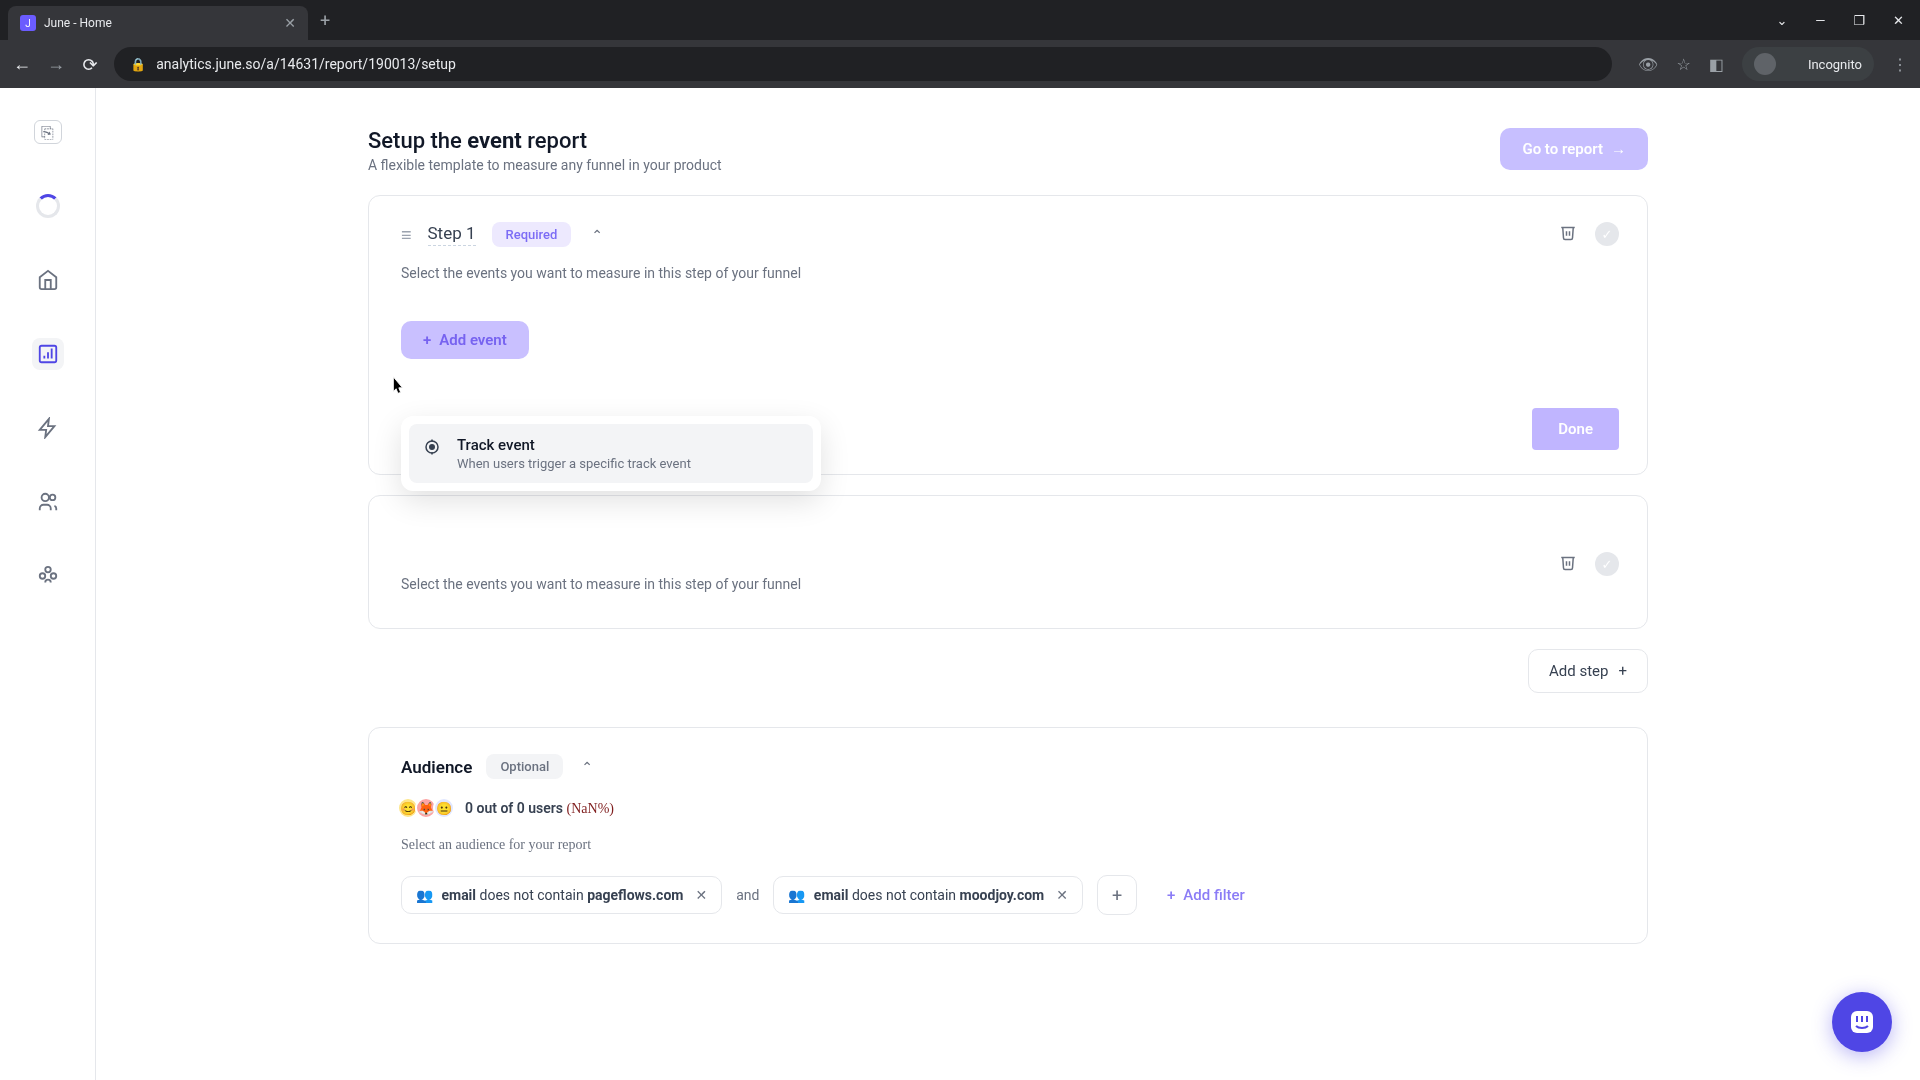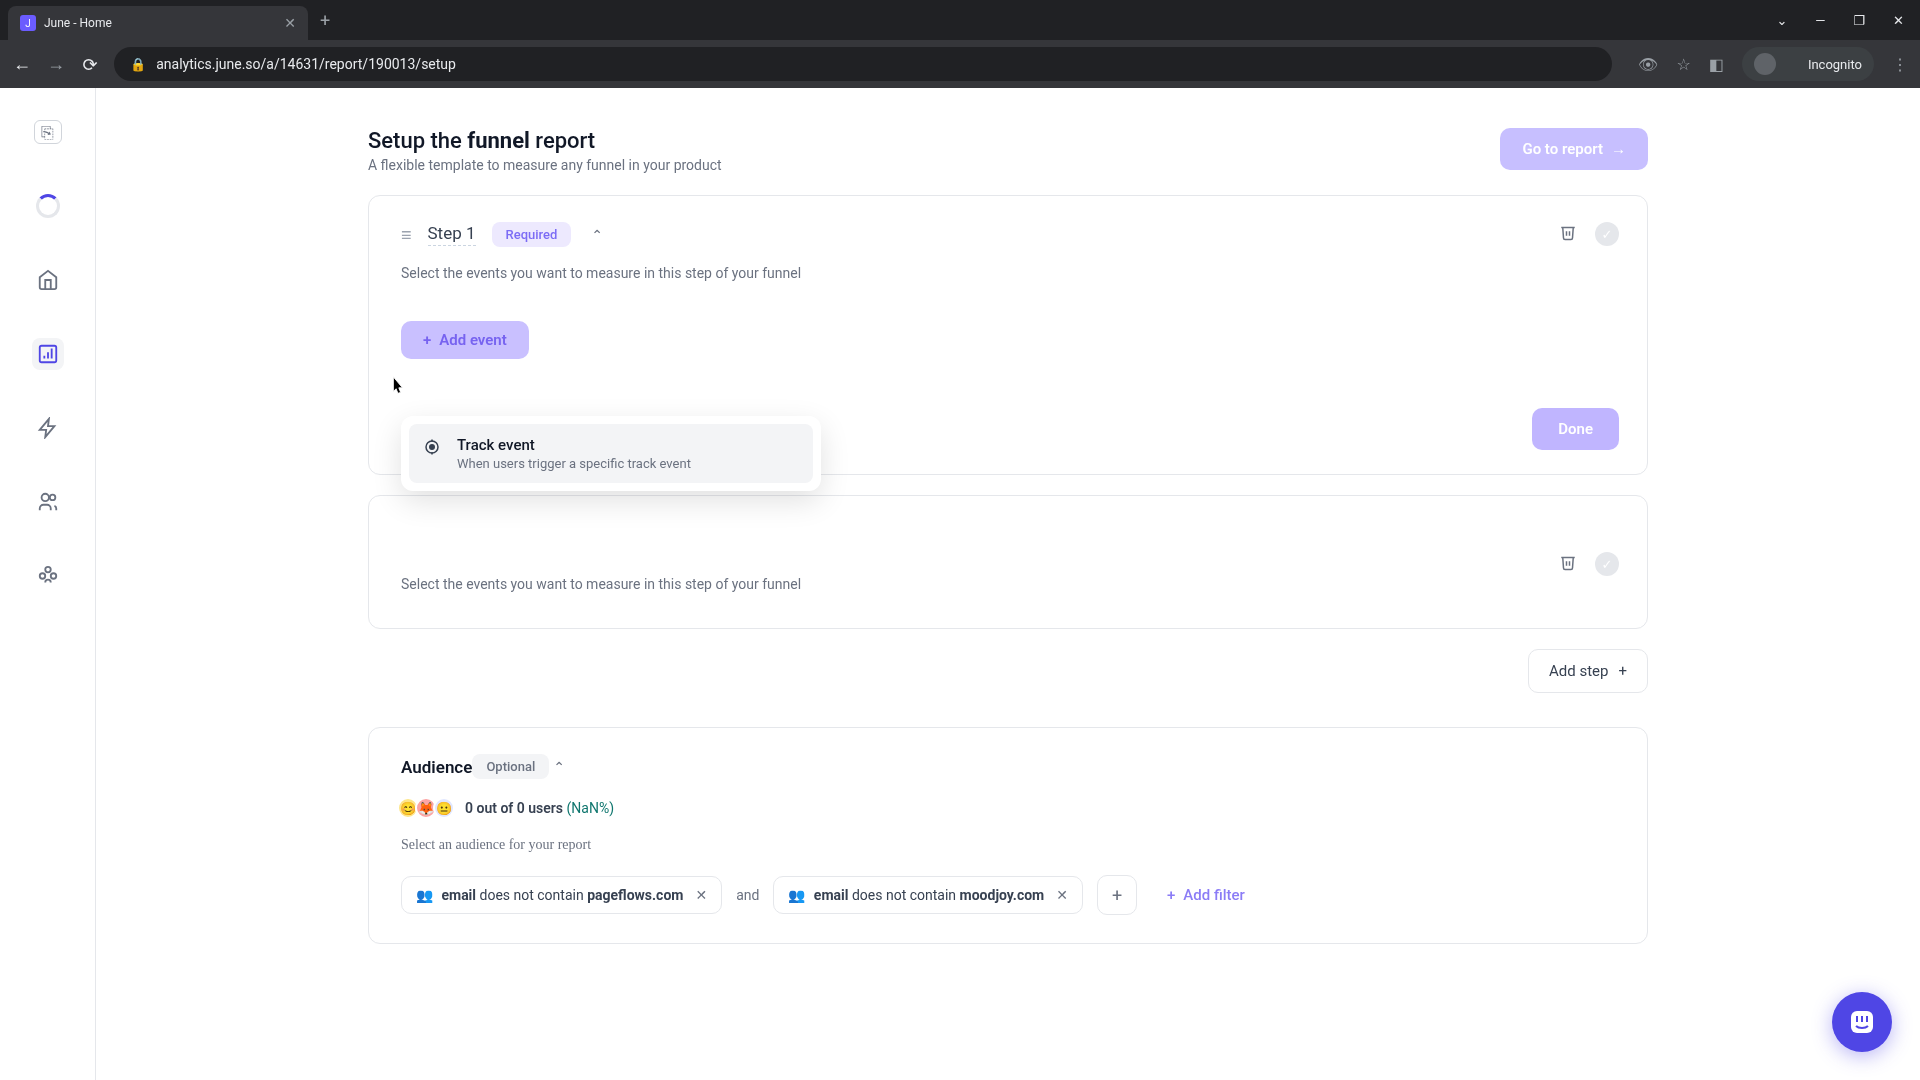--- a/index.html
+++ b/index.html
@@ -53,43 +53,43 @@
 .badge.optional { background: #f3f4f6; color: #6b7280; }
 .chevron { color: #6b7280; font-size: 14px; margin-left: 4px; cursor:pointer; }
 .step-actions { position: absolute; top: 26px; right: 28px; display: flex; gap: 18px; align-items: center; }
 .trash-icon { color: #6b7280; cursor: pointer; }
 .check-circle { width: 24px; height: 24px; border-radius: 50%; background: #e5e7eb; display: flex; align-items: center; justify-content: center; color: #fff; font-size: 13px; }
 
 .step-desc { color: #6b7280; font-size: 14px; margin-top: 18px; }
 
 .add-event-btn { margin-top: 40px; background: #c9c0ff; color: #7763f0; border: none; border-radius: 10px; padding: 10px 22px; font-size: 15px; font-weight: 600; display: inline-flex; align-items: center; gap: 8px; cursor: pointer; }
 
-.done-btn { position: absolute; bottom: 24px; right: 28px; background: #c0b5ff; color: #fff; border: none; border-radius: 10px; padding: 12px 26px; font-size: 15px; font-weight: 600; cursor: pointer; }
+.done-btn { position: absolute; bottom: 24px; right: 28px; background: #c0b5ff; color: #fff; border: none; border-radius: 4px; padding: 12px 26px; font-size: 15px; font-weight: 600; cursor: pointer; }
 
 
 .dropdown { position: absolute; top: 220px; left: 32px; width: 420px; background: #fff; border-radius: 12px; box-shadow: 0 10px 30px rgba(0,0,0,0.12); padding: 8px; z-index: 100; }
 .dropdown-item { padding: 12px 14px; border-radius: 8px; display: flex; gap: 14px; cursor: pointer; }
 .dropdown-item.hover { background: #f3f4f6; }
 .dropdown-item .di-icon { width: 20px; color: #374151; margin-top: 2px; }
 .dropdown-item .di-text .di-title { font-size: 15px; font-weight: 500; color: #111827; }
 .dropdown-item .di-text .di-sub { font-size: 13px; color: #6b7280; margin-top: 2px; }
 
 .add-step-wrap { display: flex; justify-content: flex-end; margin: 18px 0 34px; }
 .add-step-btn { background: #fff; border: 1px solid #e5e7eb; border-radius: 10px; padding: 12px 20px; font-size: 15px; color: #374151; display: flex; align-items: center; gap: 10px; cursor: pointer; }
 
-.audience-header { display: flex; align-items: center; }
+.audience-header { display: flex; align-items: center; gap: 14px; }
 .audience-title { font-size: 17px; font-weight: 600; color: #111827; }
 .user-count-row { display: flex; align-items: center; gap: 10px; margin-top: 18px; }
 .emoji-cluster { display: flex; }
 .emoji-cluster span { width: 22px; height: 22px; border-radius: 50%; display: flex; align-items: center; justify-content: center; font-size: 13px; margin-left: -4px; border: 2px solid #fff; }
 .emoji-cluster span:nth-child(1){background:#fde68a;}
 .emoji-cluster span:nth-child(2){background:#fca5a5;}
 .emoji-cluster span:nth-child(3){background:#e0e7ff;}
 .count-text { font-size: 14px; color: #374151; font-weight: 600; }
-.count-text .pct { color: #0f766e; font-weight: 400; }
+.count-text .pct { color: #7f1d1d; font-weight: 400; font-family: Liberation Serif, serif; }
 .audience-desc { color: #6b7280; font-size: 14px; margin-top: 18px; font-family: Liberation Serif, serif; }
 
 .filters-row { display: flex; align-items: center; gap: 14px; margin-top: 22px; flex-wrap: wrap; }
 .filter-chip { border: 1px solid #e5e7eb; border-radius: 10px; padding: 10px 14px; display: flex; align-items: center; gap: 8px; font-size: 14px; color: #374151; }
 .filter-chip .people-icon { color: #374151; }
 .filter-chip b { font-weight: 700; }
 .filter-chip .remove { color: #6b7280; cursor: pointer; margin-left: 4px; }
 .and-sep { color: #6b7280; font-size: 14px; }
 .plus-box { border: 1px solid #e5e7eb; border-radius: 10px; width: 40px; height: 40px; display: flex; align-items: center; justify-content: center; color: #6b7280; cursor: pointer; font-size: 18px; }
 .add-filter-btn { color: #8b7cf6; font-size: 15px; font-weight: 500; display: flex; align-items: center; gap: 8px; cursor: pointer; margin-left: 16px; }
@@ -180,21 +180,21 @@
           <path d="M9 19c0-2 1-3 3-3s3 1 3 3"></path>
         </svg>
     </div>
   </div>
 
   <div class="main">
     <div class="content">
       <div class="header">
         <div class="header-left">
           <h1>
-            <span>Setup the </span><b>funnel</b><span> report</span>
+            <span>Setup the </span><b>event</b><span> report</span>
           </h1>
           <p>A flexible template to measure any funnel in your product</p>
         </div>
         <button class="go-to-report">
           <span>Go to report</span>
           <span>→</span>
         </button>
       </div>
 
       <div class="card" style="min-height:280px;">

